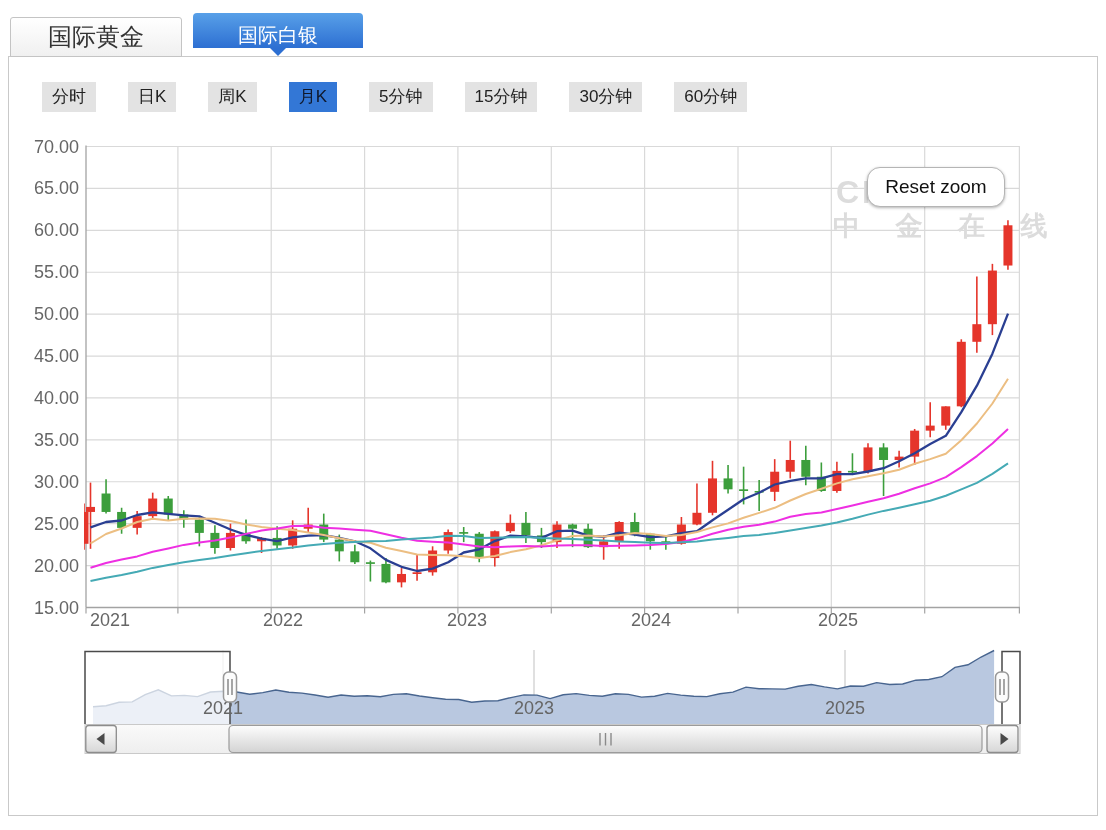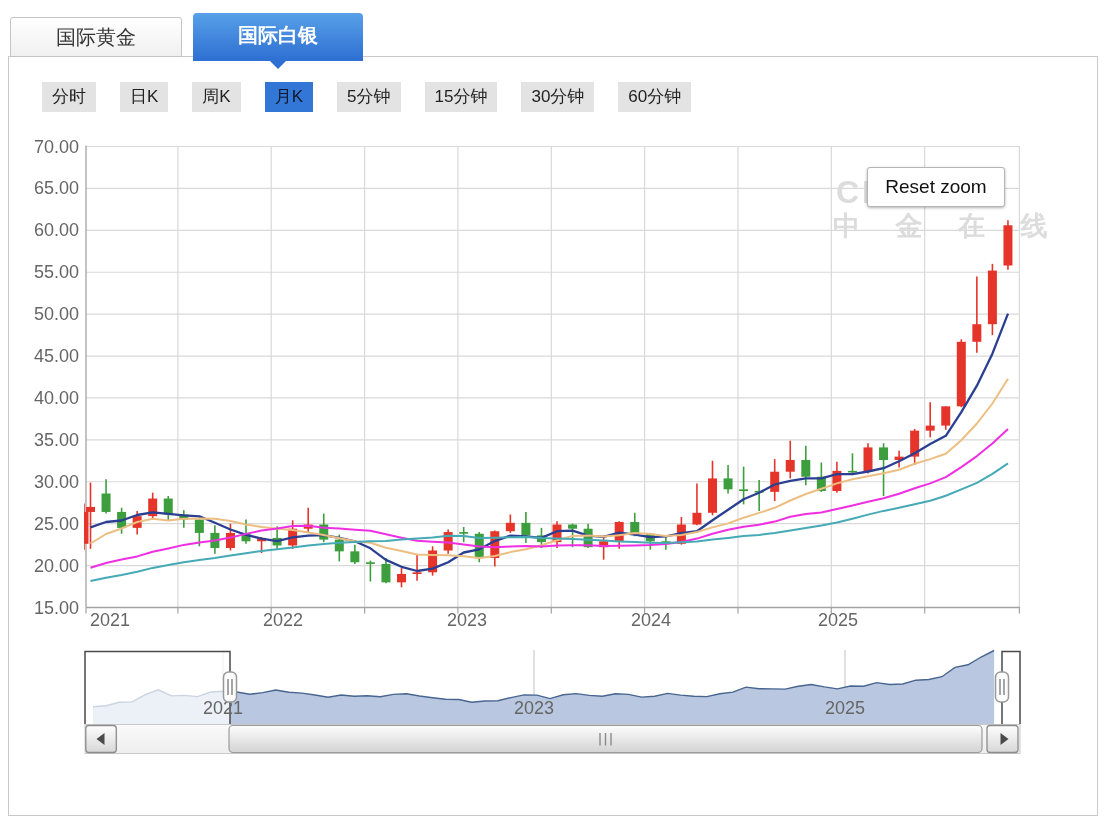--- a/index.html
+++ b/index.html
@@ -5,34 +5,34 @@
   html,body{margin:0;padding:0;background:#fff;}
   body{width:1106px;height:830px;position:relative;overflow:hidden;
        font-family:"Liberation Sans","DejaVu Sans",sans-serif;}
   .panel{position:absolute;left:8px;top:56px;width:1088px;height:758px;
          background:#fff;border:1px solid #c9c9c9;z-index:1;}
   .chart-layer{position:absolute;left:0;top:0;z-index:2;}
   .tab{position:absolute;z-index:3;text-align:center;cursor:pointer;}
   .tab-inactive{left:10px;top:17px;width:170px;height:38px;line-height:38px;
         background:linear-gradient(#ffffff,#f0f0f0);
         border:1px solid #c4c4c4;border-radius:3px 3px 0 0;
-        font-size:20px;color:#333;}
-  .tab-active{left:193px;top:13px;width:170px;height:48px;line-height:44px;
+        font-size:24px;color:#333;}
+  .tab-active{left:193px;top:13px;width:170px;height:35px;line-height:44px;
         background:linear-gradient(#58a0e8,#2d6fd2);
-        border-radius:4px 4px 0 0;font-size:20px;color:#fff;font-weight:bold;z-index:4;}
+        border-radius:4px 4px 0 0;font-size:20px;color:#fff;font-weight:normal;z-index:4;}
   .tab-active .tail{position:absolute;left:50%;margin-left:-8px;bottom:-8px;width:0;height:0;
         border-left:8px solid transparent;border-right:8px solid transparent;
         border-top:8px solid #2d6fd2;}
-  .toolbar{position:absolute;left:42px;top:82px;display:flex;gap:24px;z-index:3;}
+  .toolbar{position:absolute;left:42px;top:82px;display:flex;gap:32px;z-index:3;}
   .tbtn{height:30px;line-height:30px;padding:0 10px;background:#e3e3e3;color:#222;
         font-size:17px;text-align:center;cursor:pointer;border:none;
         font-family:"Liberation Sans","DejaVu Sans",sans-serif;}
   .tbtn.active{background:#3377d6;color:#0f172a;}
   .reset{position:absolute;left:867px;top:167px;width:138px;height:40px;z-index:5;
-        background:#fff;border:1px solid #b5b5b5;border-radius:3px;
+        background:#fff;border:1px solid #b5b5b5;border-radius:13px;
         box-shadow:0 1px 3px rgba(0,0,0,.3);font-size:19px;color:#111;cursor:pointer;
         font-family:"Liberation Sans","DejaVu Sans",sans-serif;}
 </style>
 </head>
 <body>
 
 <div class="panel"></div>
 
 <div id="chart-host" class="chart-layer"><svg width="1106" height="830">
       <defs>

